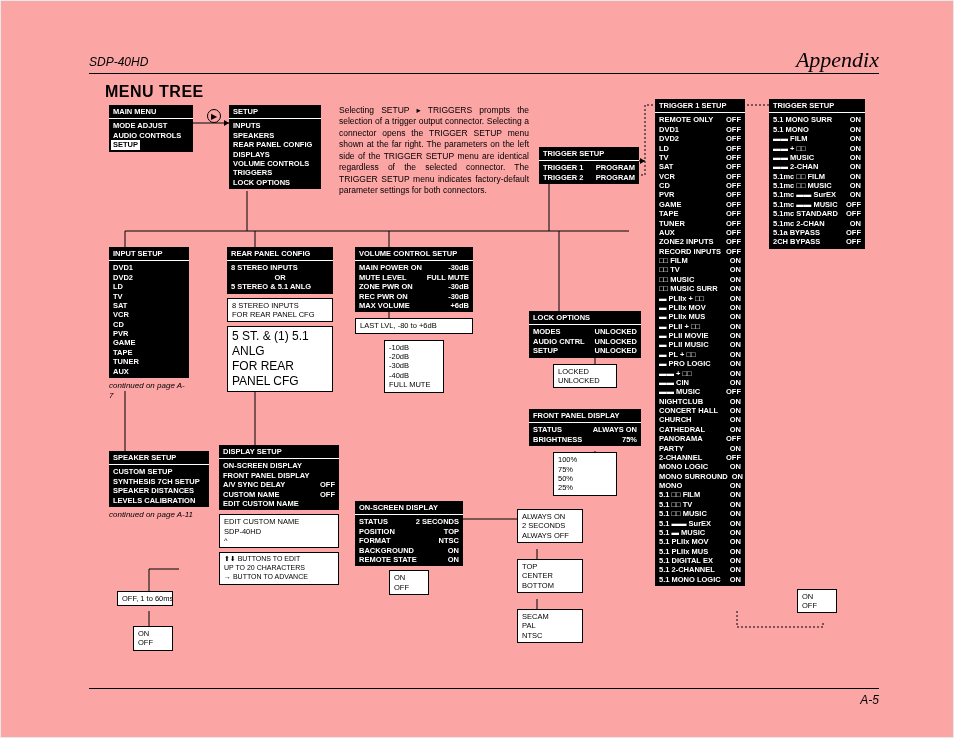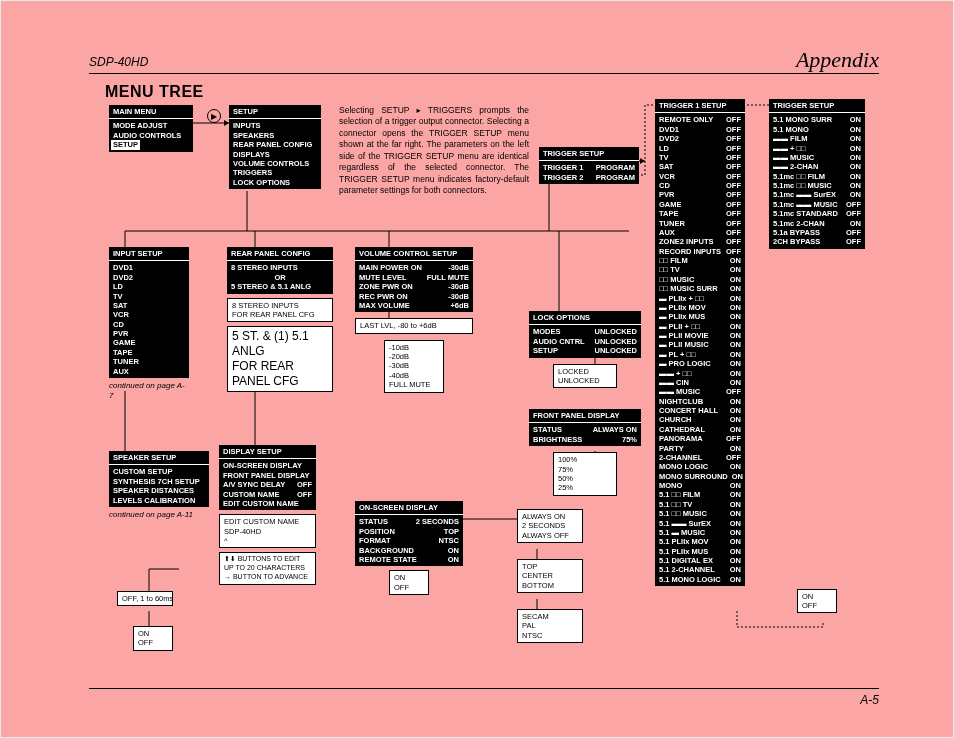--- a/index.html
+++ b/index.html
@@ -161,21 +161,21 @@
         <div>8 STEREO INPUTS</div>
         <div style="text-align:center">OR</div>
         <div>5 STEREO &amp; 5.1 ANLG</div>
       </div>
       <div class="ln" style="margin-top:4px; white-space:pre-line; font-size:7.5px">8 STEREO INPUTS
 FOR REAR PANEL CFG</div>
       <div class="ln" style="margin-top:4px; white-space:pre-line; font-size:12px">5 ST. &amp; (1) 5.1 ANLG
 FOR REAR PANEL CFG</div>
     </div>
 
-    <div class="bx" style="left:130px; top:394px; width:97px">
+    <div class="bx" style="left:130px; top:394px; width:120px">
       <div class="bk">
         <span class="tt">DISPLAY SETUP</span>
         <div class="row">
             <span>ON-SCREEN DISPLAY</span>
             <span></span>
           </div>
         <div class="row">
             <span>FRONT PANEL DISPLAY</span>
             <span></span>
           </div>

